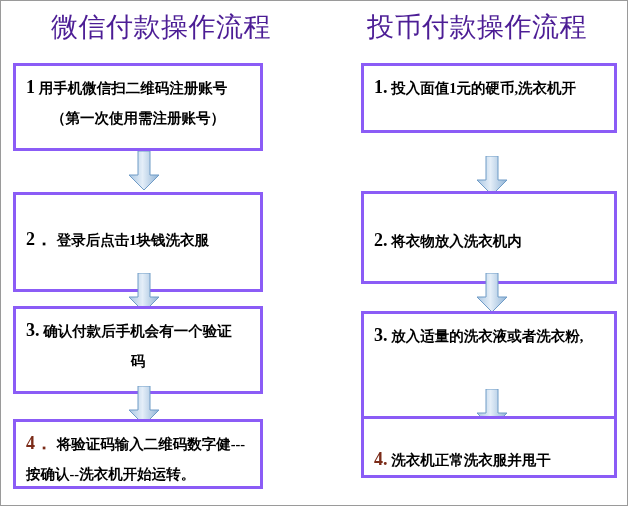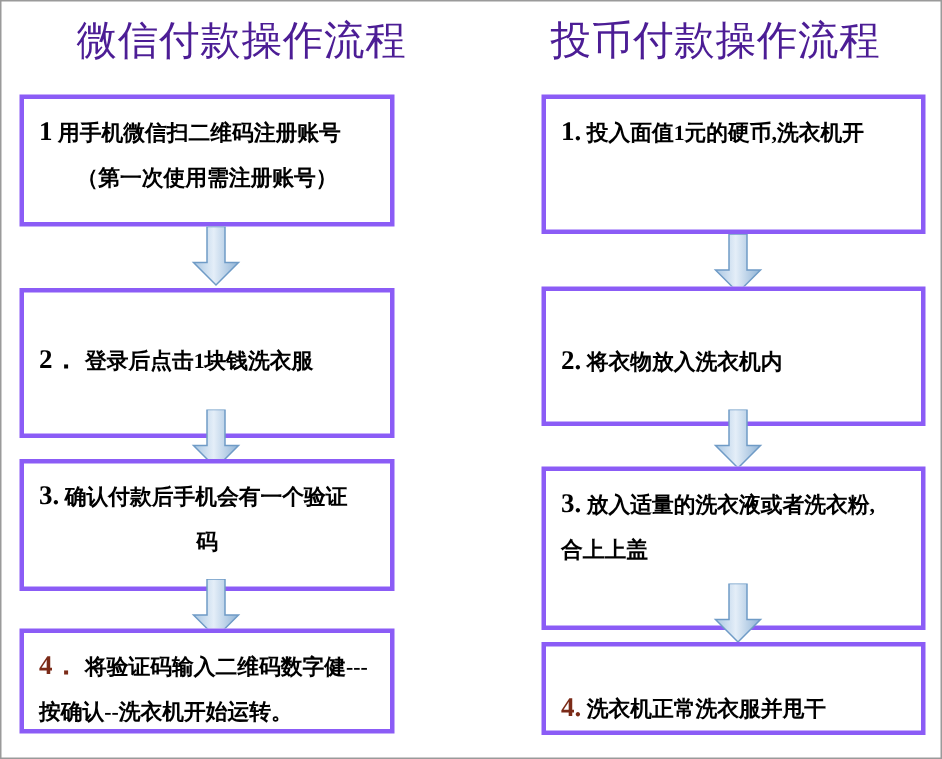--- a/index.html
+++ b/index.html
@@ -143,21 +143,21 @@
         <span class="num accent">4．</span>
         <span>将验证码输入二维码数字健---</span>
       </div>
       <div class="step-line">按确认--洗衣机开始运转。</div>
     </div>
   </div>
 
   <div class="column right">
     <div class="col-title">投币付款操作流程</div>
 
-    <div class="flow-box" style="top:62px; height:93px;">
+    <div class="flow-box" style="top:62px; height:70px;">
       <div class="step-line">
         <span class="num">1.</span>
         <span>投入面值1元的硬币,洗衣机开</span>
       </div>
     </div>
 
     <div class="arrow" style="left:160px; top:155px;">
       <svg viewBox="0 0 34 40" xmlns="http://www.w3.org/2000/svg">
         <polygon points="11,0 23,0 23,24 32,24 17,39 2,24 11,24" fill="url(#ag1)" stroke="#6f9bc6" stroke-width="1"></polygon>
       </svg>
@@ -174,30 +174,29 @@
       <svg viewBox="0 0 34 40" xmlns="http://www.w3.org/2000/svg">
         <polygon points="11,0 23,0 23,24 32,24 17,39 2,24 11,24" fill="url(#ag1)" stroke="#6f9bc6" stroke-width="1"></polygon>
       </svg>
     </div>
 
     <div class="flow-box" style="top:310px; height:109px;">
       <div class="step-line">
         <span class="num">3.</span>
         <span>放入适量的洗衣液或者洗衣粉,</span>
       </div>
-      <div class="step-line">合上上盖</div>
     </div>
 
     <div class="arrow" style="left:160px; top:388px;">
       <svg viewBox="0 0 34 40" xmlns="http://www.w3.org/2000/svg">
         <polygon points="11,0 23,0 23,24 32,24 17,39 2,24 11,24" fill="url(#ag1)" stroke="#6f9bc6" stroke-width="1"></polygon>
       </svg>
     </div>
 
-    <div class="flow-box" style="top:415px; height:62px;margin-top:12px;">
+    <div class="flow-box" style="top:415px; height:62px;">
       <div class="step-line" style="line-height:68px;">
         <span class="num accent">4.</span>
         <span>洗衣机正常洗衣服并甩干</span>
       </div>
     </div>
   </div>
 
 </div>
 
 </body></html>

